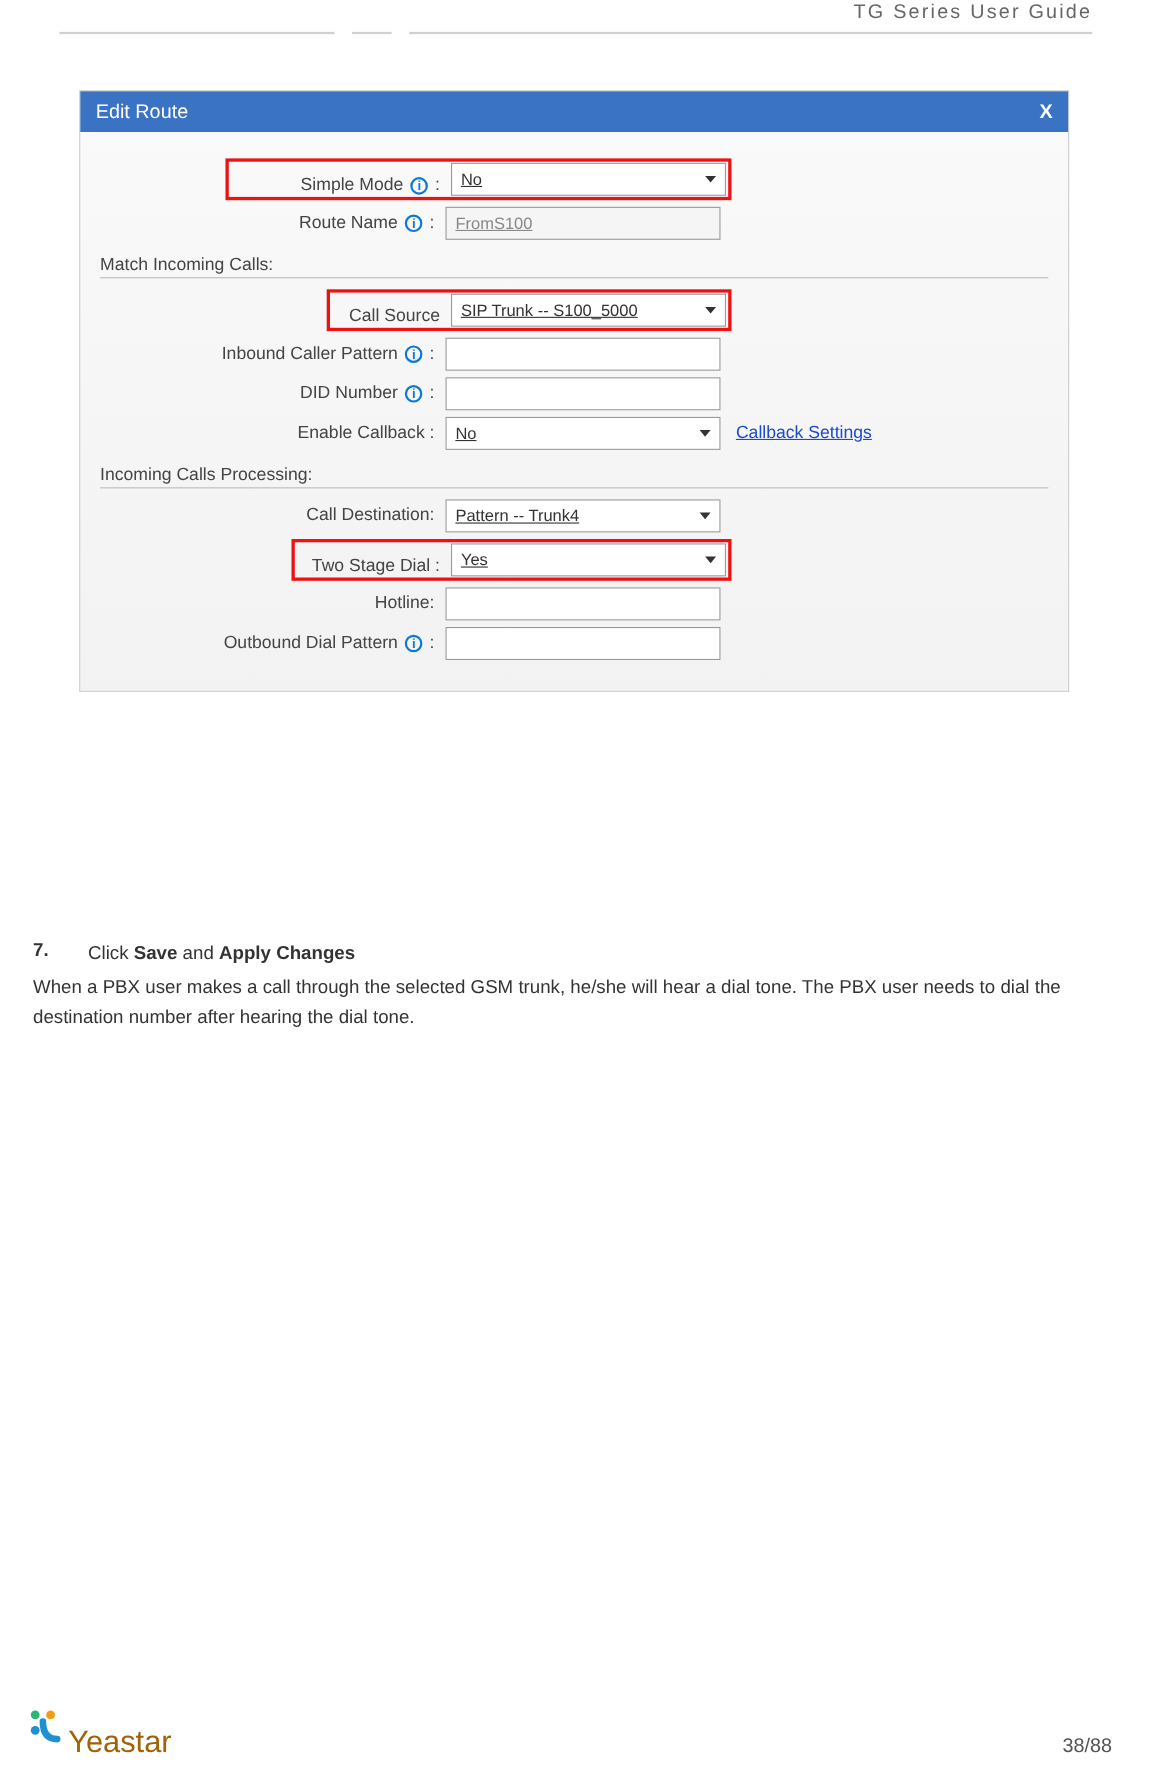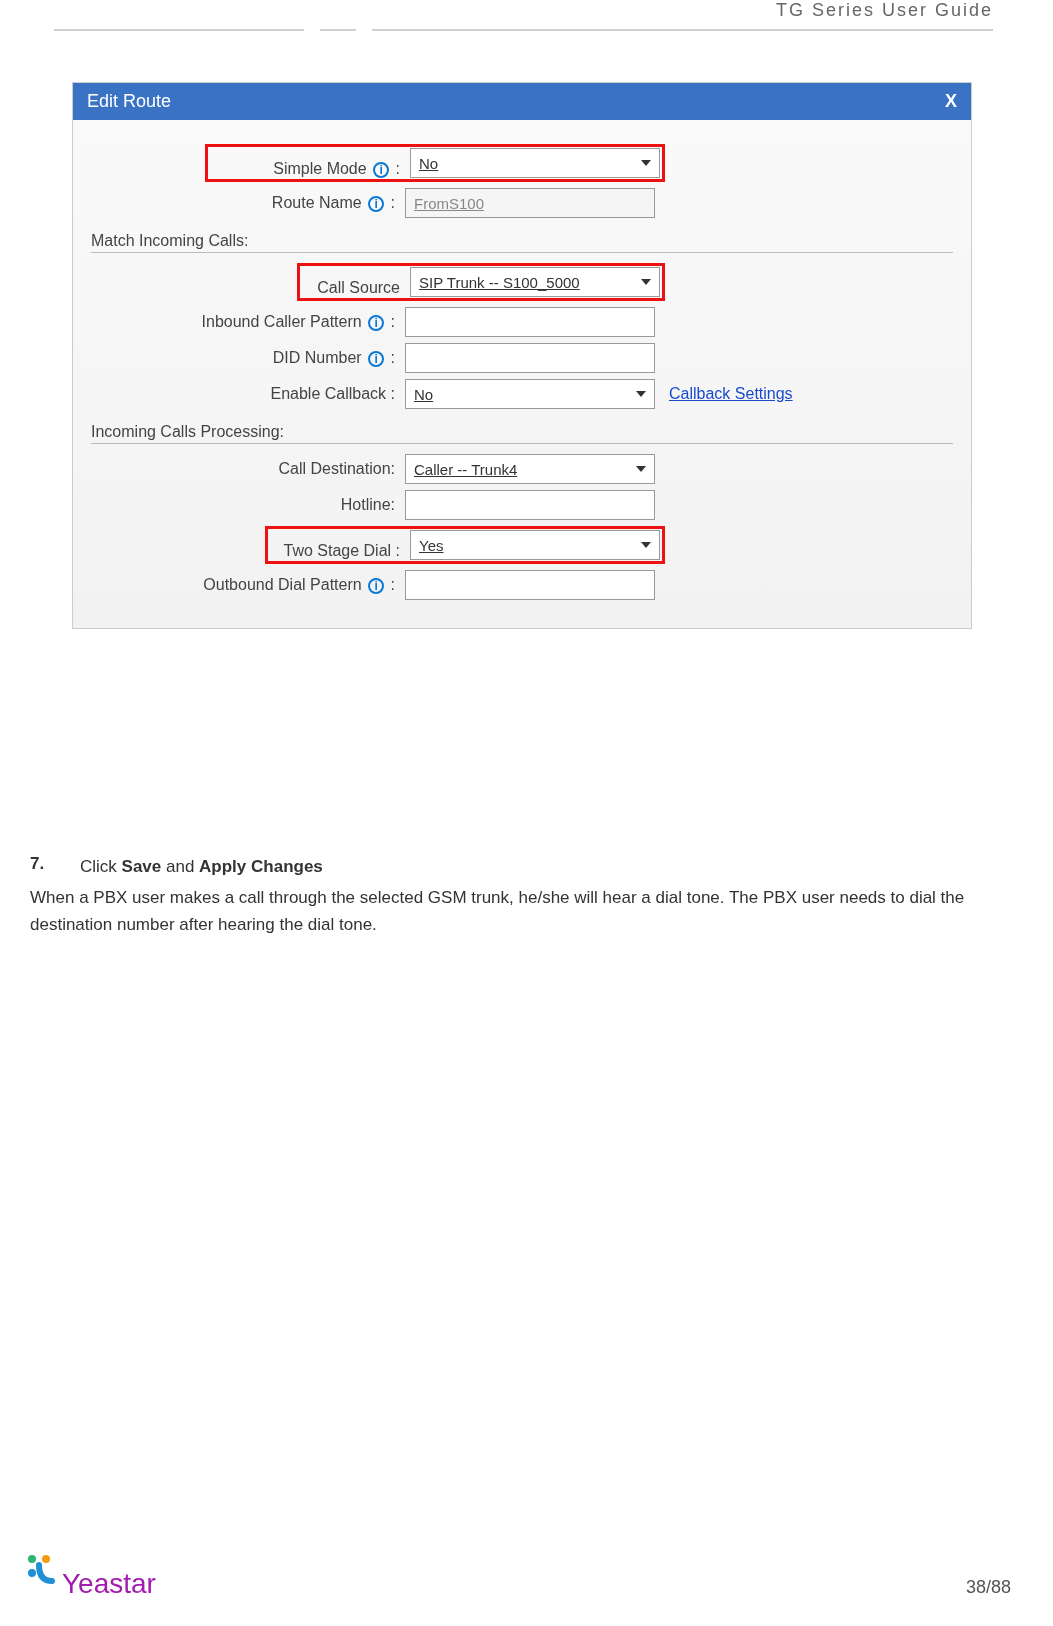--- a/index.html
+++ b/index.html
@@ -149,21 +149,21 @@
       align-items: center;
       gap: 6px;
     }
     .logo-mark {
       width: 34px; height: 34px;
       position: relative;
     }
     .logo-mark svg { width: 34px; height: 34px; }
     .logo-text {
       font-size: 28px;
-      color: #a21caf;
+      color: #a16207;
       font-weight: 500;
       margin-top: 32px;
     }
     .page-num {
       position: absolute;
       bottom: 28px;
       right: 42px;
       font-size: 18px;
       color: #555;
     }
@@ -246,38 +246,38 @@
       </span>
       <a class="callback-link" href="#">Callback Settings</a>
     </div>
 
     <div class="section-heading">Incoming Calls Processing:</div>
     <hr class="section-rule">
 
     <div class="form-row">
       <span class="label">Call Destination:</span>
       <span class="select-faux">
-        <span>Caller -- Trunk4</span>
+        <span>Pattern -- Trunk4</span>
           <span class="caret"></span>
       </span>
-    </div>
-
-    <div class="form-row">
-      <span class="label">Hotline:</span>
-      <span class="input-faux"></span>
     </div>
 
     <div class="form-row">
       <span class="red-box" style="margin-left: 180px;">
         <span class="label" style="width:140px;">Two Stage Dial :</span>
         <span class="select-faux">
           <span>Yes</span>
             <span class="caret"></span>
         </span>
       </span>
+    </div>
+
+    <div class="form-row">
+      <span class="label">Hotline:</span>
+      <span class="input-faux"></span>
     </div>
 
     <div class="form-row">
       <span class="label">
         <span>Outbound Dial Pattern</span>
         <span class="info-icon">i</span> :
       </span>
       <span class="input-faux"></span>
     </div>
 

